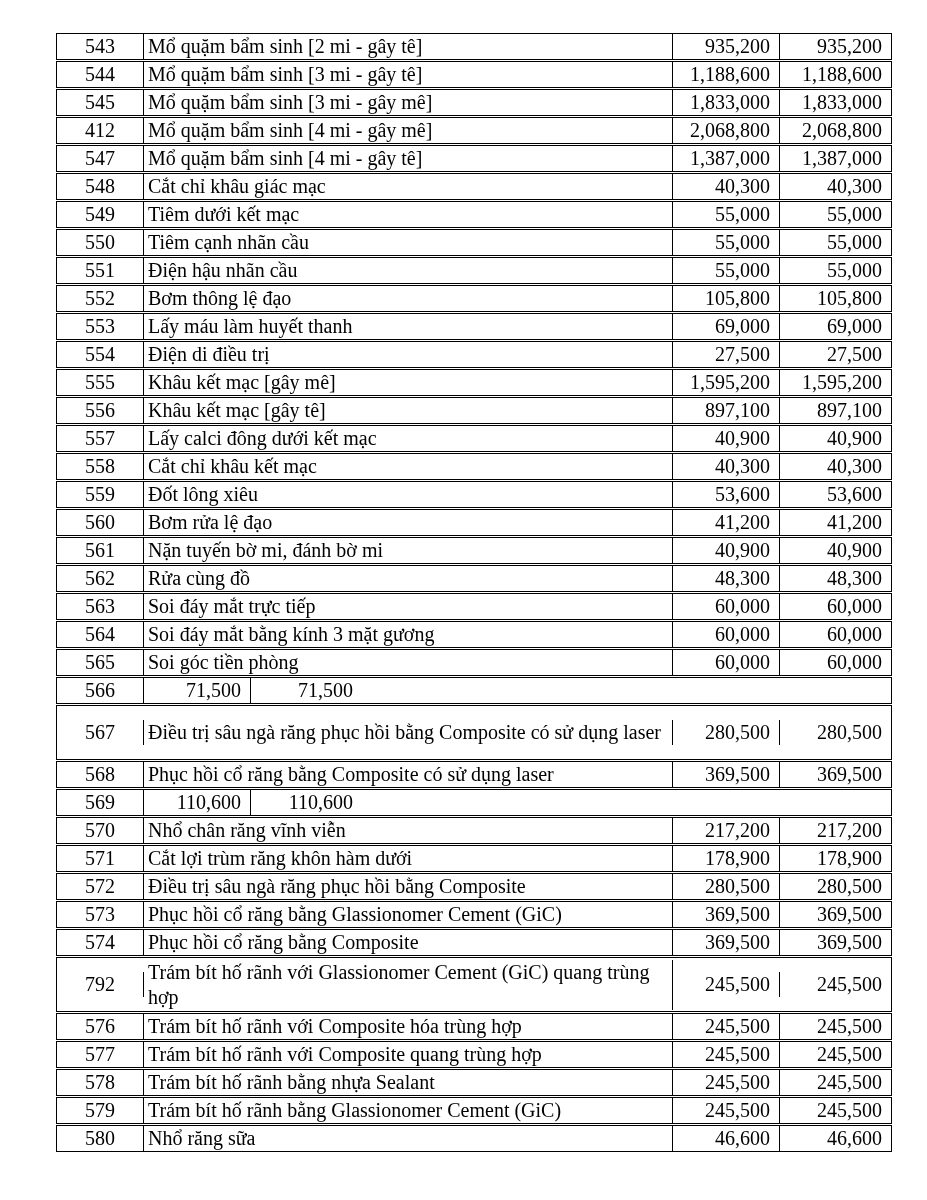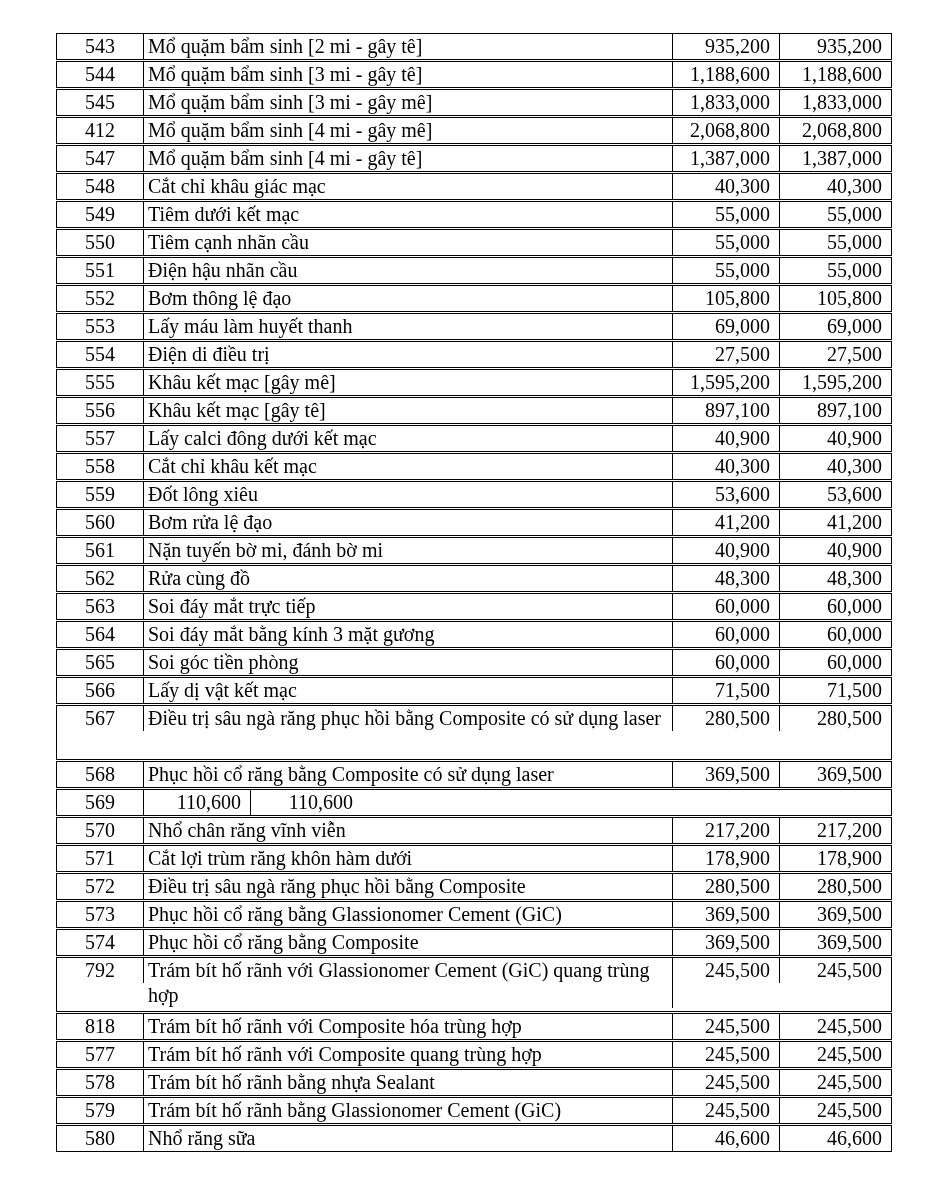--- a/index.html
+++ b/index.html
@@ -14,21 +14,21 @@
     overflow: hidden;
   }
   .price-table {
     position: absolute;
     left: 56px;
     top: 33px;
     width: 836px;
   }
   .row {
     display: flex;
-    align-items: flex-start;
+    align-items: center;
     border: 1.5px solid #000;
     margin-bottom: 1px;
     min-height: 27px;
     background: #ffffff;
   }
   .row.tall { min-height: 55px; font-family: Liberation Serif, serif; }
   .cell {
     display: flex;
     align-items: center;
     font-size: 20px;
@@ -200,21 +200,20 @@
     <div class="cell col-p2">60,000</div>
   </div>
       <div class="row">
     <div class="cell col-no">565</div>
     <div class="cell col-desc">Soi góc tiền phòng</div>
     <div class="cell col-p1">60,000</div>
     <div class="cell col-p2">60,000</div>
   </div>
       <div class="row">
     <div class="cell col-no">566</div>
-    <div class="cell col-desc">Lấy dị vật kết mạc</div>
     <div class="cell col-p1">71,500</div>
     <div class="cell col-p2">71,500</div>
   </div>
       <div class="row tall">
     <div class="cell col-no">567</div>
     <div class="cell col-desc">Điều trị sâu ngà răng phục hồi bằng Composite có sử dụng laser</div>
     <div class="cell col-p1">280,500</div>
     <div class="cell col-p2">280,500</div>
   </div>
       <div class="row">
@@ -258,21 +257,21 @@
     <div class="cell col-p1">369,500</div>
     <div class="cell col-p2">369,500</div>
   </div>
       <div class="row tall">
     <div class="cell col-no">792</div>
     <div class="cell col-desc">Trám bít hố rãnh với Glassionomer Cement (GiC) quang trùng hợp</div>
     <div class="cell col-p1">245,500</div>
     <div class="cell col-p2">245,500</div>
   </div>
       <div class="row">
-    <div class="cell col-no">818</div>
+    <div class="cell col-no">576</div>
     <div class="cell col-desc">Trám bít hố rãnh với Composite hóa trùng hợp</div>
     <div class="cell col-p1">245,500</div>
     <div class="cell col-p2">245,500</div>
   </div>
       <div class="row">
     <div class="cell col-no">577</div>
     <div class="cell col-desc">Trám bít hố rãnh với Composite quang trùng hợp</div>
     <div class="cell col-p1">245,500</div>
     <div class="cell col-p2">245,500</div>
   </div>

